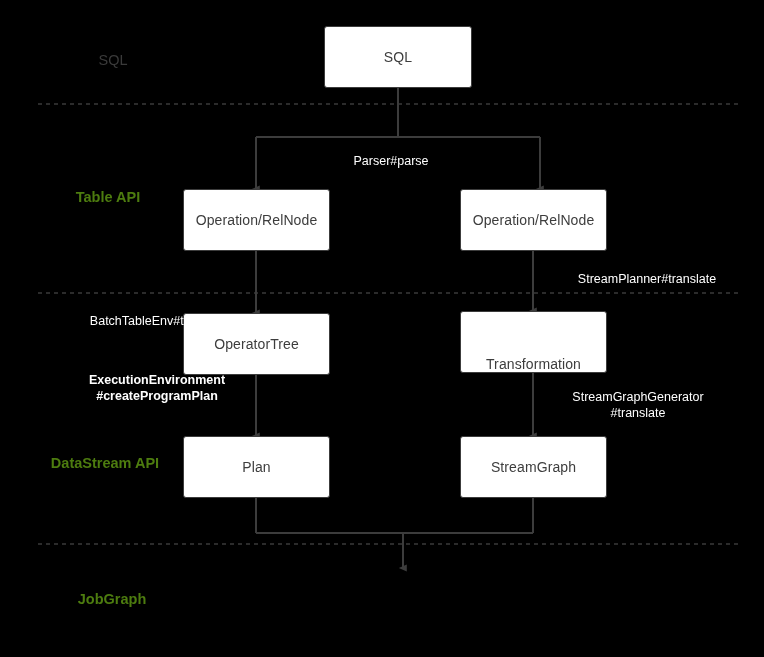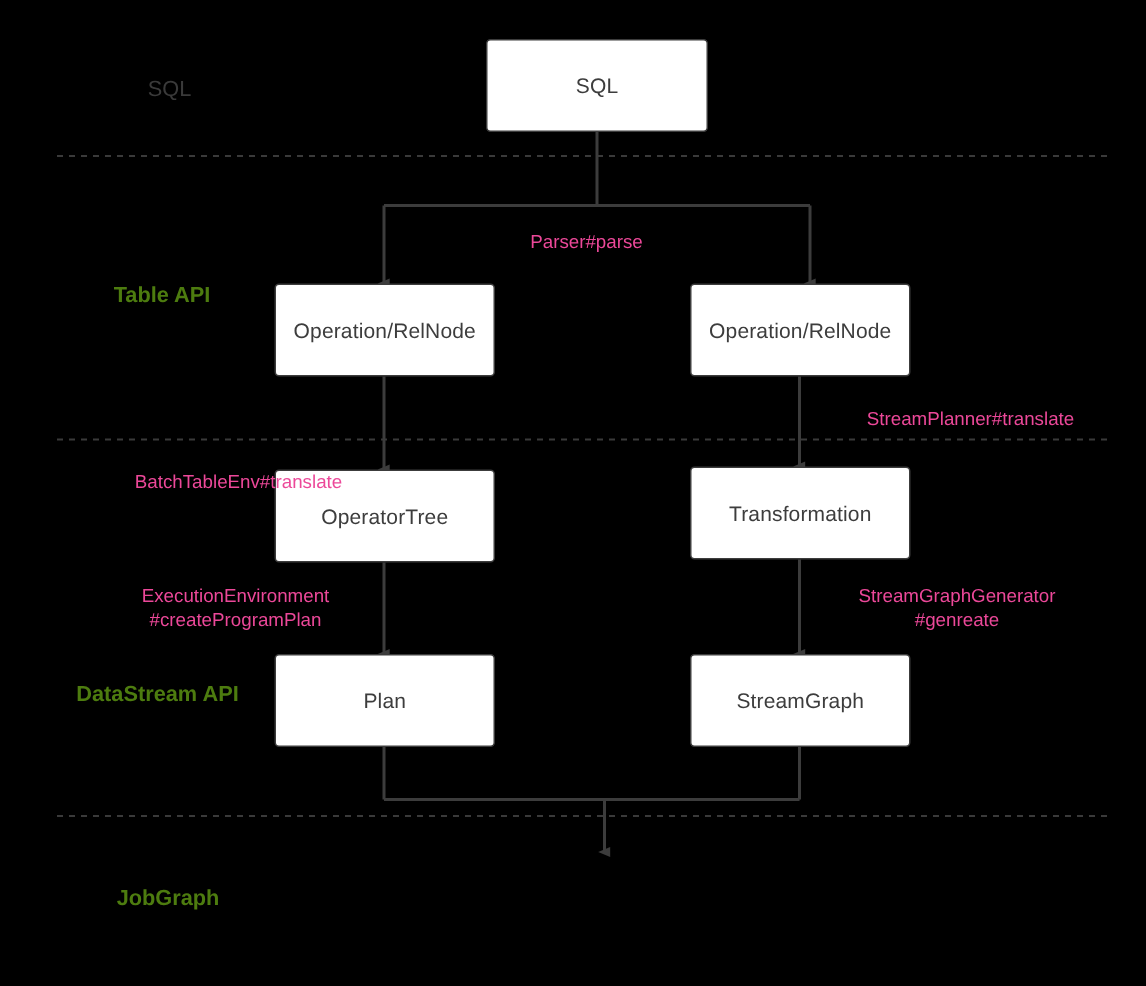--- a/index.html
+++ b/index.html
@@ -44,21 +44,21 @@
     white-space: nowrap;
     text-align: center;
     transform: translate(-50%, -50%);
   }
   .layer-label.bold {
     font-weight: bold;
     color: #4d7c0f;
   }
   .edge-label {
     position: absolute;
-    color: #ec4899;
+    color: #ffffff;
     font-size: 12.5px;
     white-space: pre;
     text-align: center;
     line-height: 16px;
     transform: translate(-50%, -50%);
   }
 </style>
 </head>
 <body>
 
@@ -103,36 +103,36 @@
       </div>
       <div class="node" style="left: 183px; top: 189px; width: 147px; height: 62px;">
         <span>Operation/RelNode</span>
       </div>
       <div class="node" style="left: 460px; top: 189px; width: 147px; height: 62px;">
         <span>Operation/RelNode</span>
       </div>
       <div class="node" style="left: 183px; top: 313px; width: 147px; height: 62px;">
         <span>OperatorTree</span>
       </div>
-      <div class="node" style="left: 460px; top: 311px; width: 147px; height: 62px;">
+      <div class="node" style="left: 460px; top: 311px; width: 147px; height: 62px; align-items: flex-end;">
         <span>Transformation</span>
       </div>
       <div class="node" style="left: 183px; top: 436px; width: 147px; height: 62px;">
         <span>Plan</span>
       </div>
       <div class="node" style="left: 460px; top: 436px; width: 147px; height: 62px;">
         <span>StreamGraph</span>
       </div>
       <div class="node" style="left: 330px; top: 568px; width: 147px; height: 62px; margin-top: 42px;">
         <span>JobGraph</span>
       </div>
     </div>
   <div id="edge-label-group">
       <div class="edge-label" style="left: 391px; top: 161px;">Parser#parse</div>
       <div class="edge-label" style="left: 159px; top: 279px; margin-top: 42px;">BatchTableEnv#translate</div>
       <div class="edge-label" style="left: 647px; top: 279px;">StreamPlanner#translate</div>
-      <div class="edge-label" style="left: 157px; top: 405px;">ExecutionEnvironment
+      <div class="edge-label" style="left: 157px; top: 388px; font-weight: bold;">ExecutionEnvironment
 #createProgramPlan</div>
       <div class="edge-label" style="left: 638px; top: 405px;">StreamGraphGenerator
-#genreate</div>
+#translate</div>
     </div>
 
 </div>
 
 </body></html>

